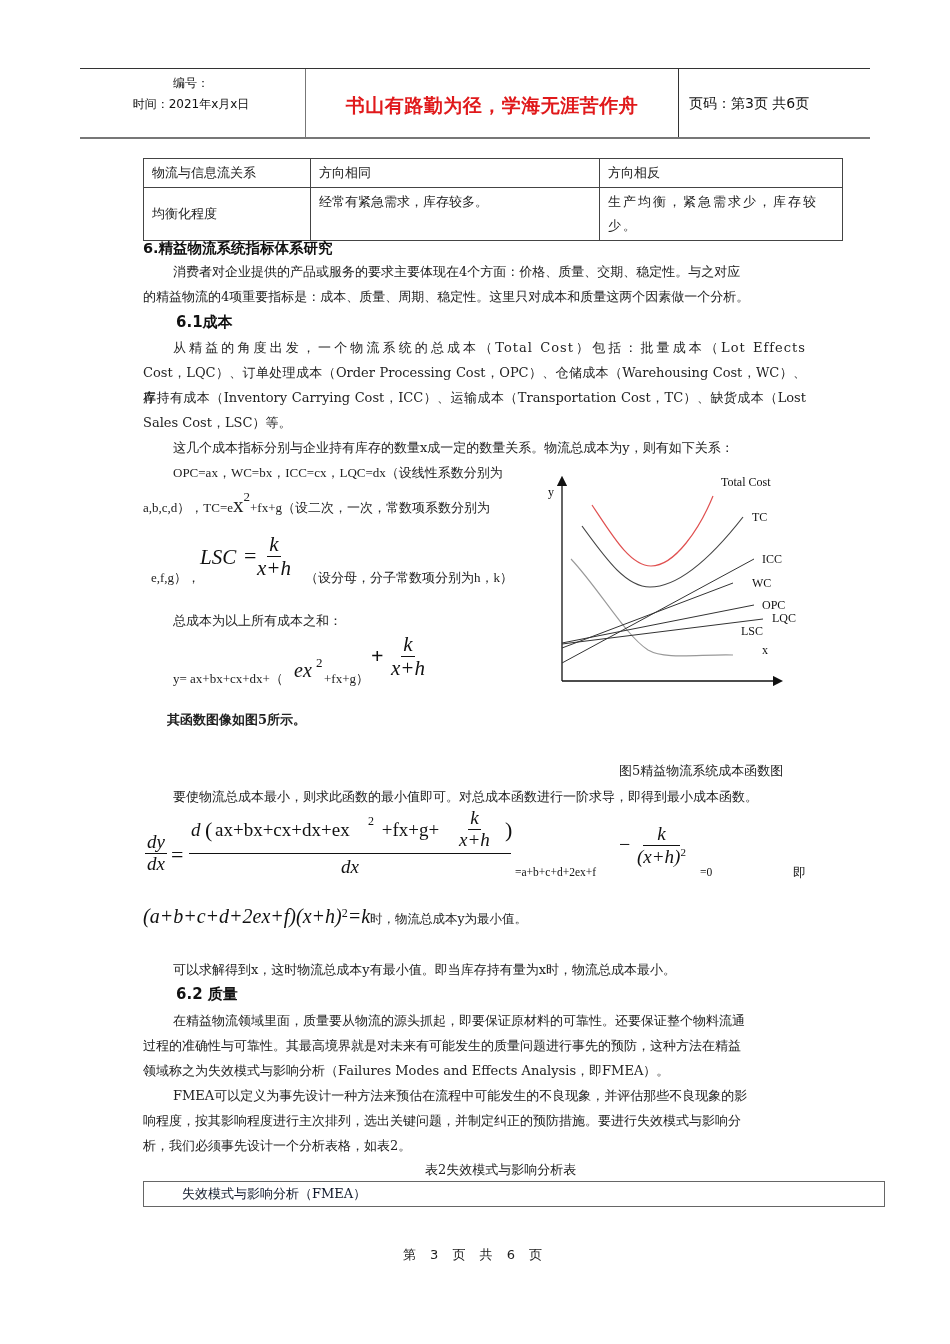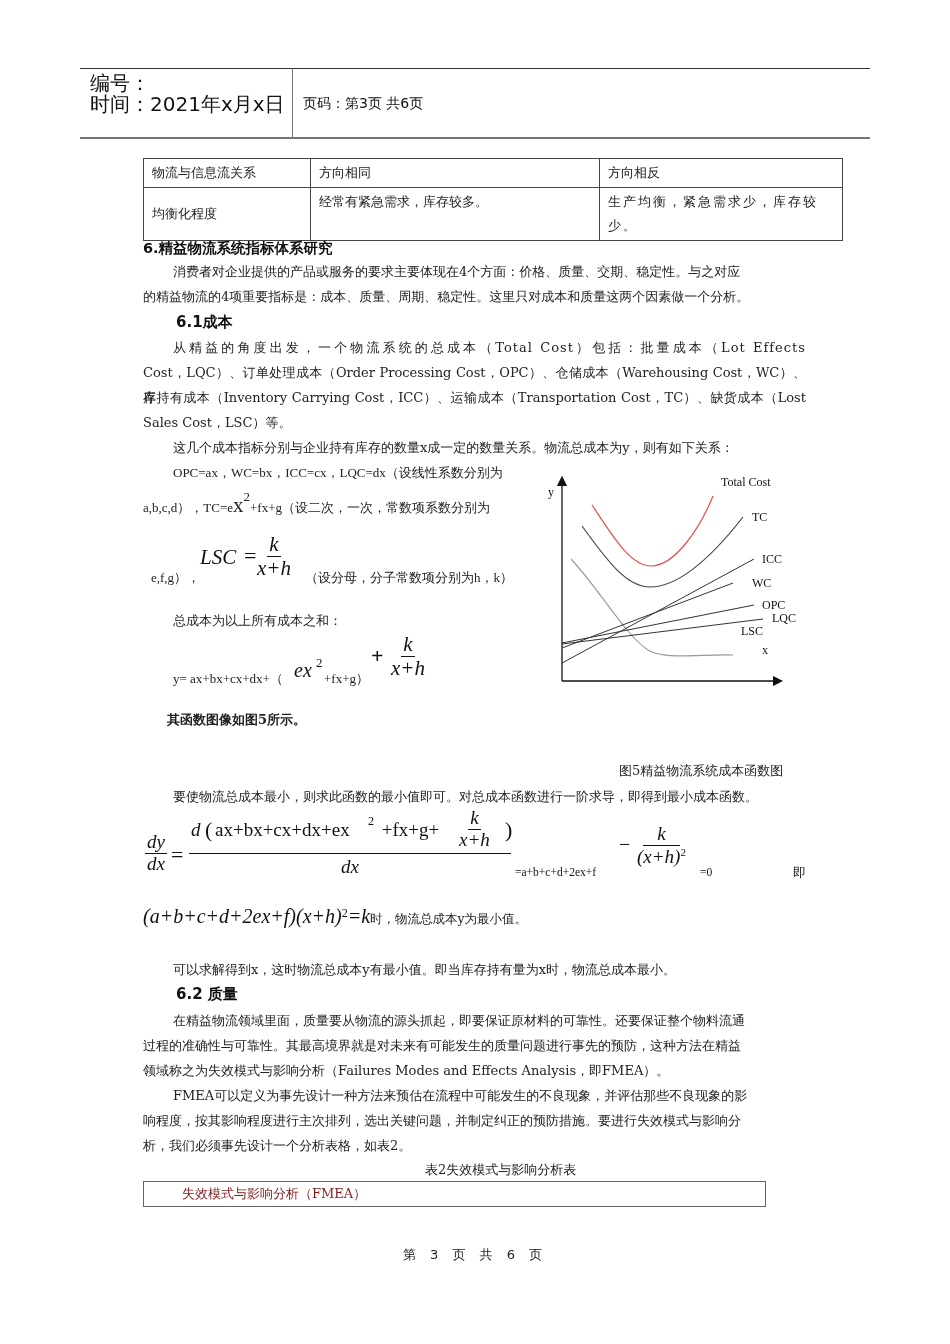--- a/index.html
+++ b/index.html
@@ -3,51 +3,52 @@
 <meta charset="utf-8">
 <style>
   html, body { margin:0; padding:0; background:#ffffff; }
   body { width:950px; height:1344px; position:relative; font-family:"DejaVu Serif","Liberation Serif",serif; color:#111; overflow:hidden; }
   .abs { position:absolute; }
   .serif { font-family:"Liberation Serif","DejaVu Serif",serif; }
   .math { font-family:"Liberation Serif","DejaVu Serif",serif; font-style:italic; }
 
   
   .hdr { position:absolute; left:80px; top:68px; width:790px; height:68px; border-top:1.5px solid #333; border-bottom:2px solid #777; display:flex; }
-  .hdr .c1 { width:202px; border-right:1.5px solid #777; padding:4px 0 0 10px; font-size:20px; line-height:21px; font-family:"DejaVu Sans","Liberation Sans",sans-serif; }
+  .hdr .c1 { width:202px; border-right:1.5px solid #777; padding:4px 13px 0 10px; font-size:12px; line-height:21px; font-family:"DejaVu Sans","Liberation Sans",sans-serif;text-align:center; }
   .hdr .c2 { width:372px; border-right:1.5px solid #333; display:flex; align-items:center; justify-content:center; color:#e0191b; font-size:19px; font-weight:bold; letter-spacing:0.5px; font-family:"DejaVu Sans","Liberation Sans",sans-serif; padding-top:6px; }
   .hdr .c3 { flex:1; display:flex; align-items:center; padding-left:10px; font-size:14px; font-family:"DejaVu Sans","Liberation Sans",sans-serif; padding-top:2px; }
 
   
   table.t1 { position:absolute; left:143px; top:158px; width:700px; border-collapse:collapse; font-size:13px; color:#222; }
   table.t1 td { border:1px solid #444; padding:2px 8px; vertical-align:top; line-height:24px; }
   table.t1 td.mid { vertical-align:middle; }
 
   .h1 { font-weight:bold; font-size:14.5px; font-family:"DejaVu Sans","Liberation Sans",sans-serif; }
   .h2 { font-weight:bold; font-size:15px; font-family:"DejaVu Sans","Liberation Sans",sans-serif; }
   .p { font-size:13px; line-height:25px; color:#222; }
   .just { text-align:justify; text-align-last:justify; }
 
   .frac { display:inline-flex; flex-direction:column; align-items:center; vertical-align:middle; }
   .frac .num { border-bottom:1.3px solid #111; padding:0 2px; line-height:1.1; }
   .frac .den { line-height:1.1; padding:0 2px; }
 
-  table.t2 { position:absolute; left:143px; top:1181px; width:623px; border-collapse:collapse; font-size:13px; color:#7f1d1d; }
+  table.t2 { position:absolute; left:143px; top:1181px; width:742px; border-collapse:collapse; font-size:13px; color:#0f172a; }
   table.t2 td { border:1.5px solid #666; padding:3px 0 3px 38px; height:18px; }
 
   .footer { position:absolute; left:0; width:950px; top:1246px; text-align:center; font-size:13px; letter-spacing:5px; color:#222; font-family:"DejaVu Sans","Liberation Sans",sans-serif; }
 </style>
 </head>
 <body>
 
 <div class="hdr">
   <div class="c1">
     <div>编号：</div>
     <div>时间：2021年x月x日</div>
   </div>
+  <div class="c2">书山有路勤为径，学海无涯苦作舟</div>
   <div class="c3">页码：第3页  共6页</div>
 </div>
 
 <table class="t1">
   <tbody>
       <tr>
     <td style="width:150px;">物流与信息流关系</td>
     <td style="width:272px;">方向相同</td>
     <td>方向相反</td>
   </tr>

